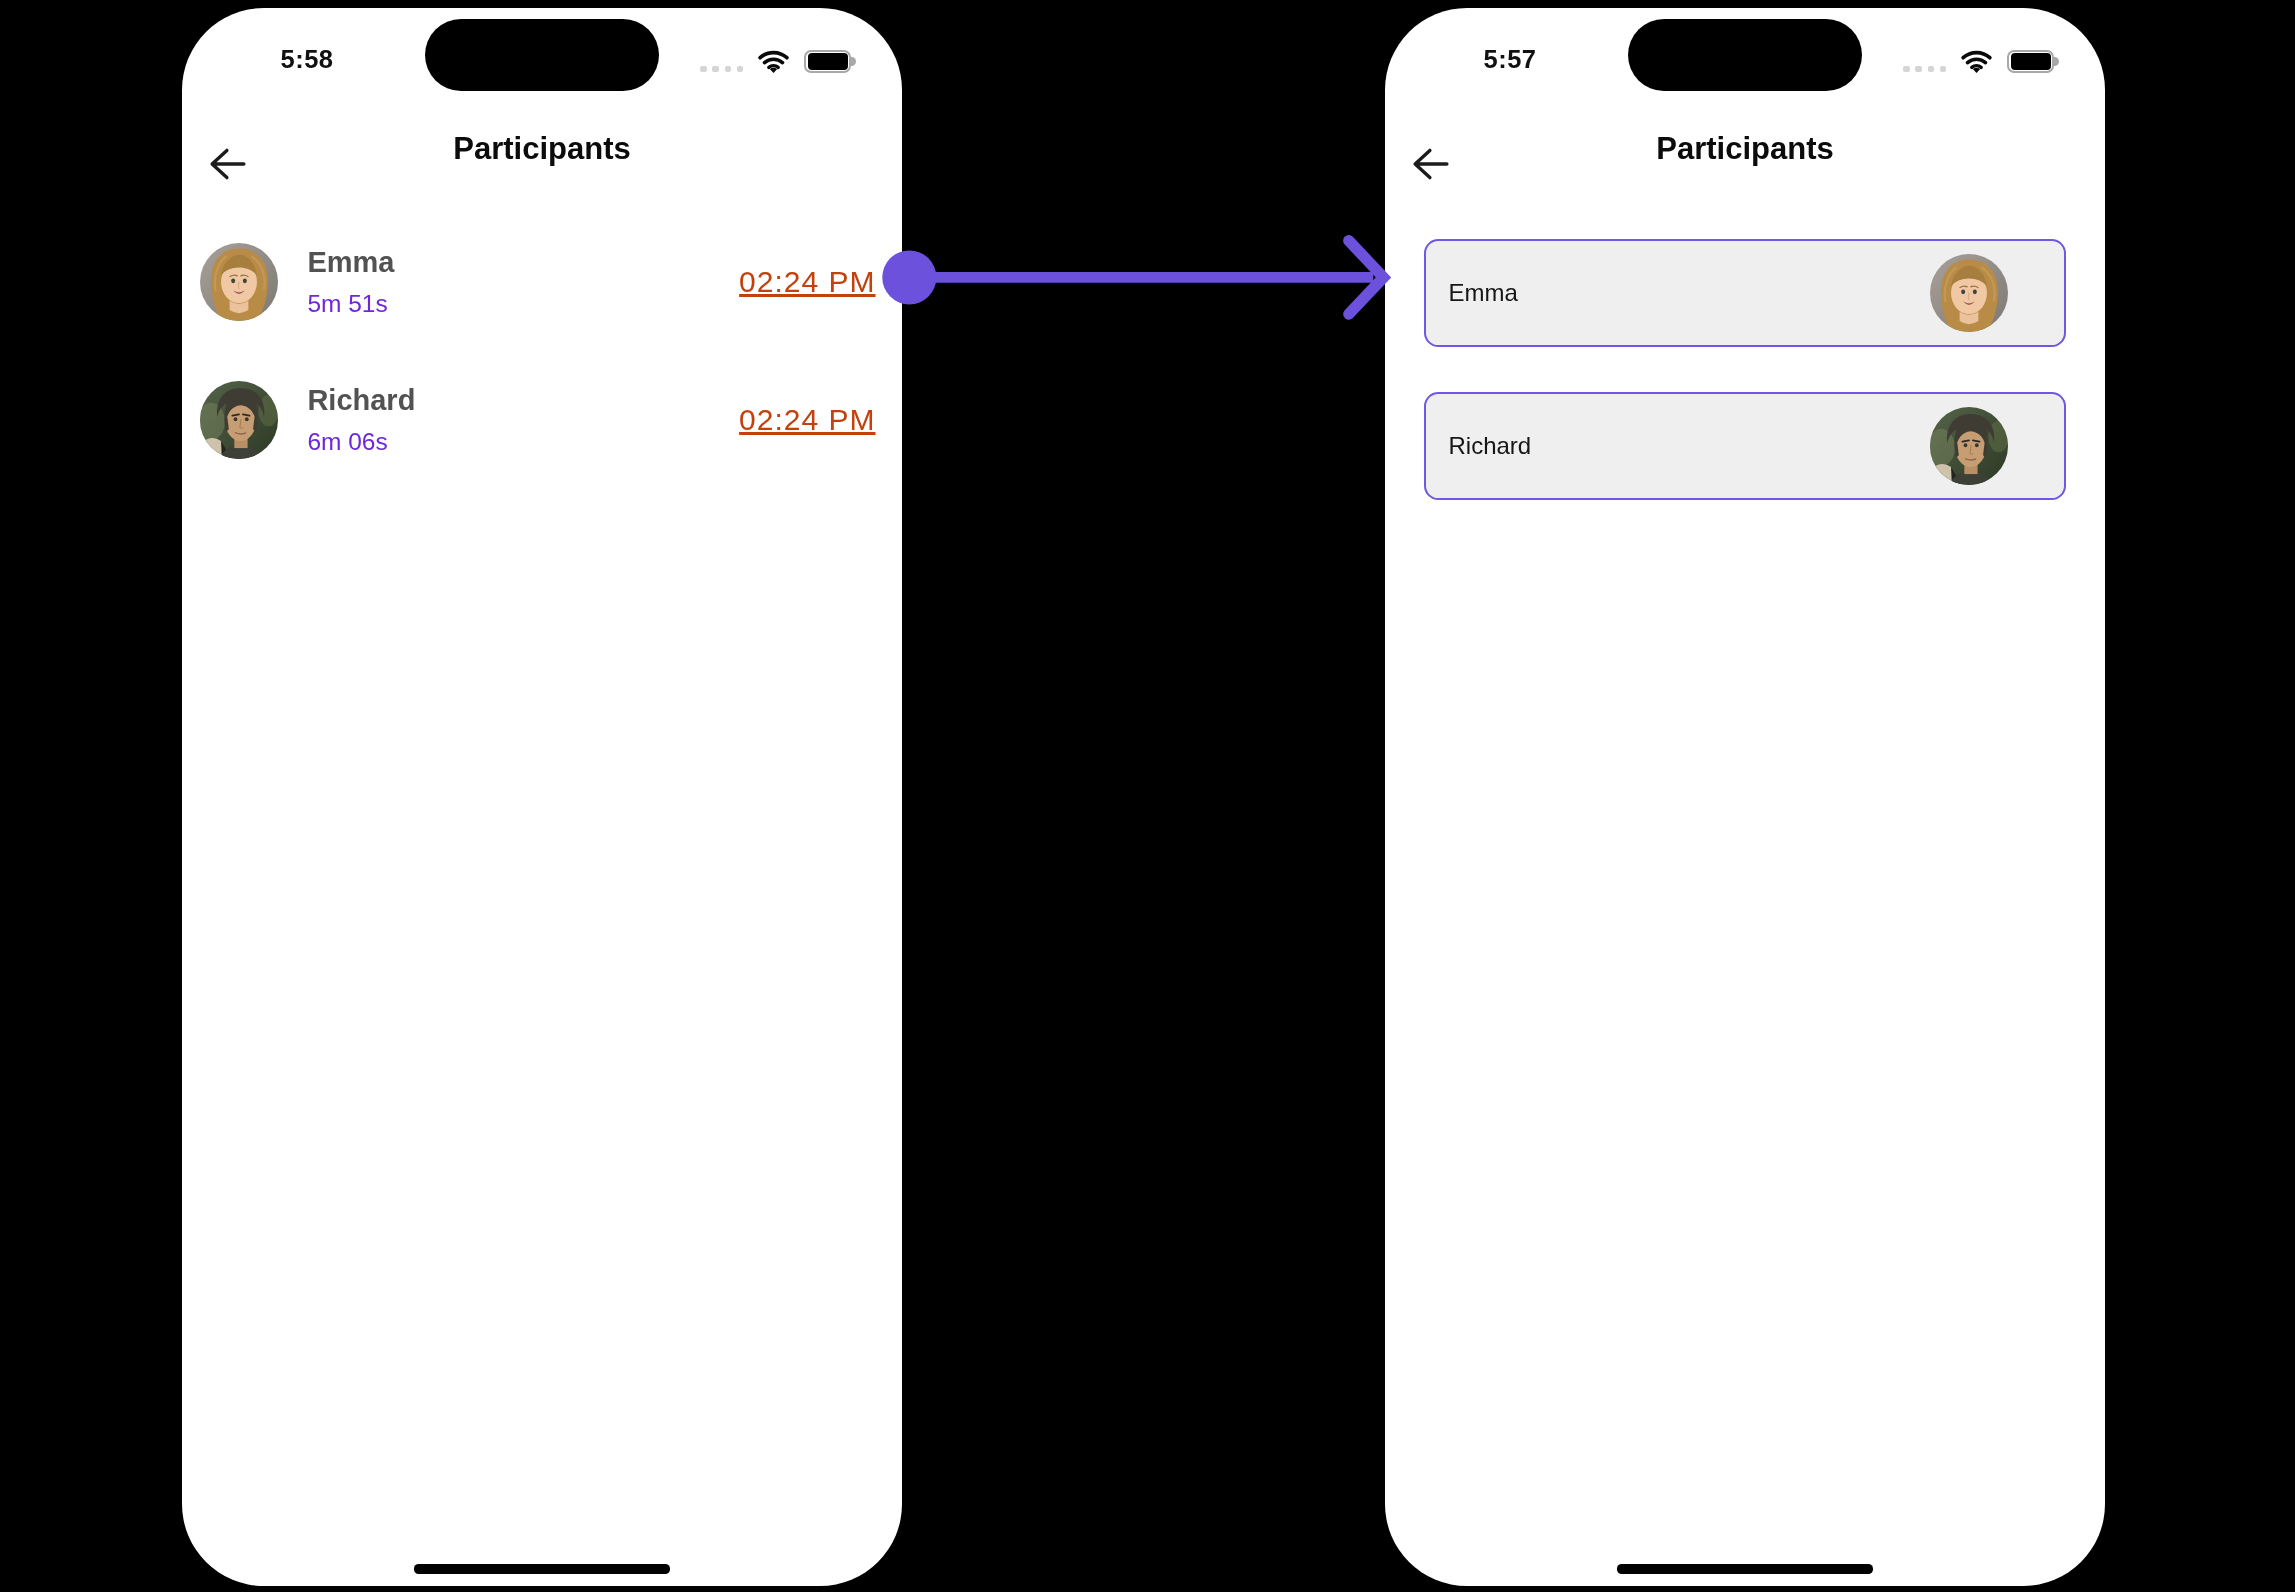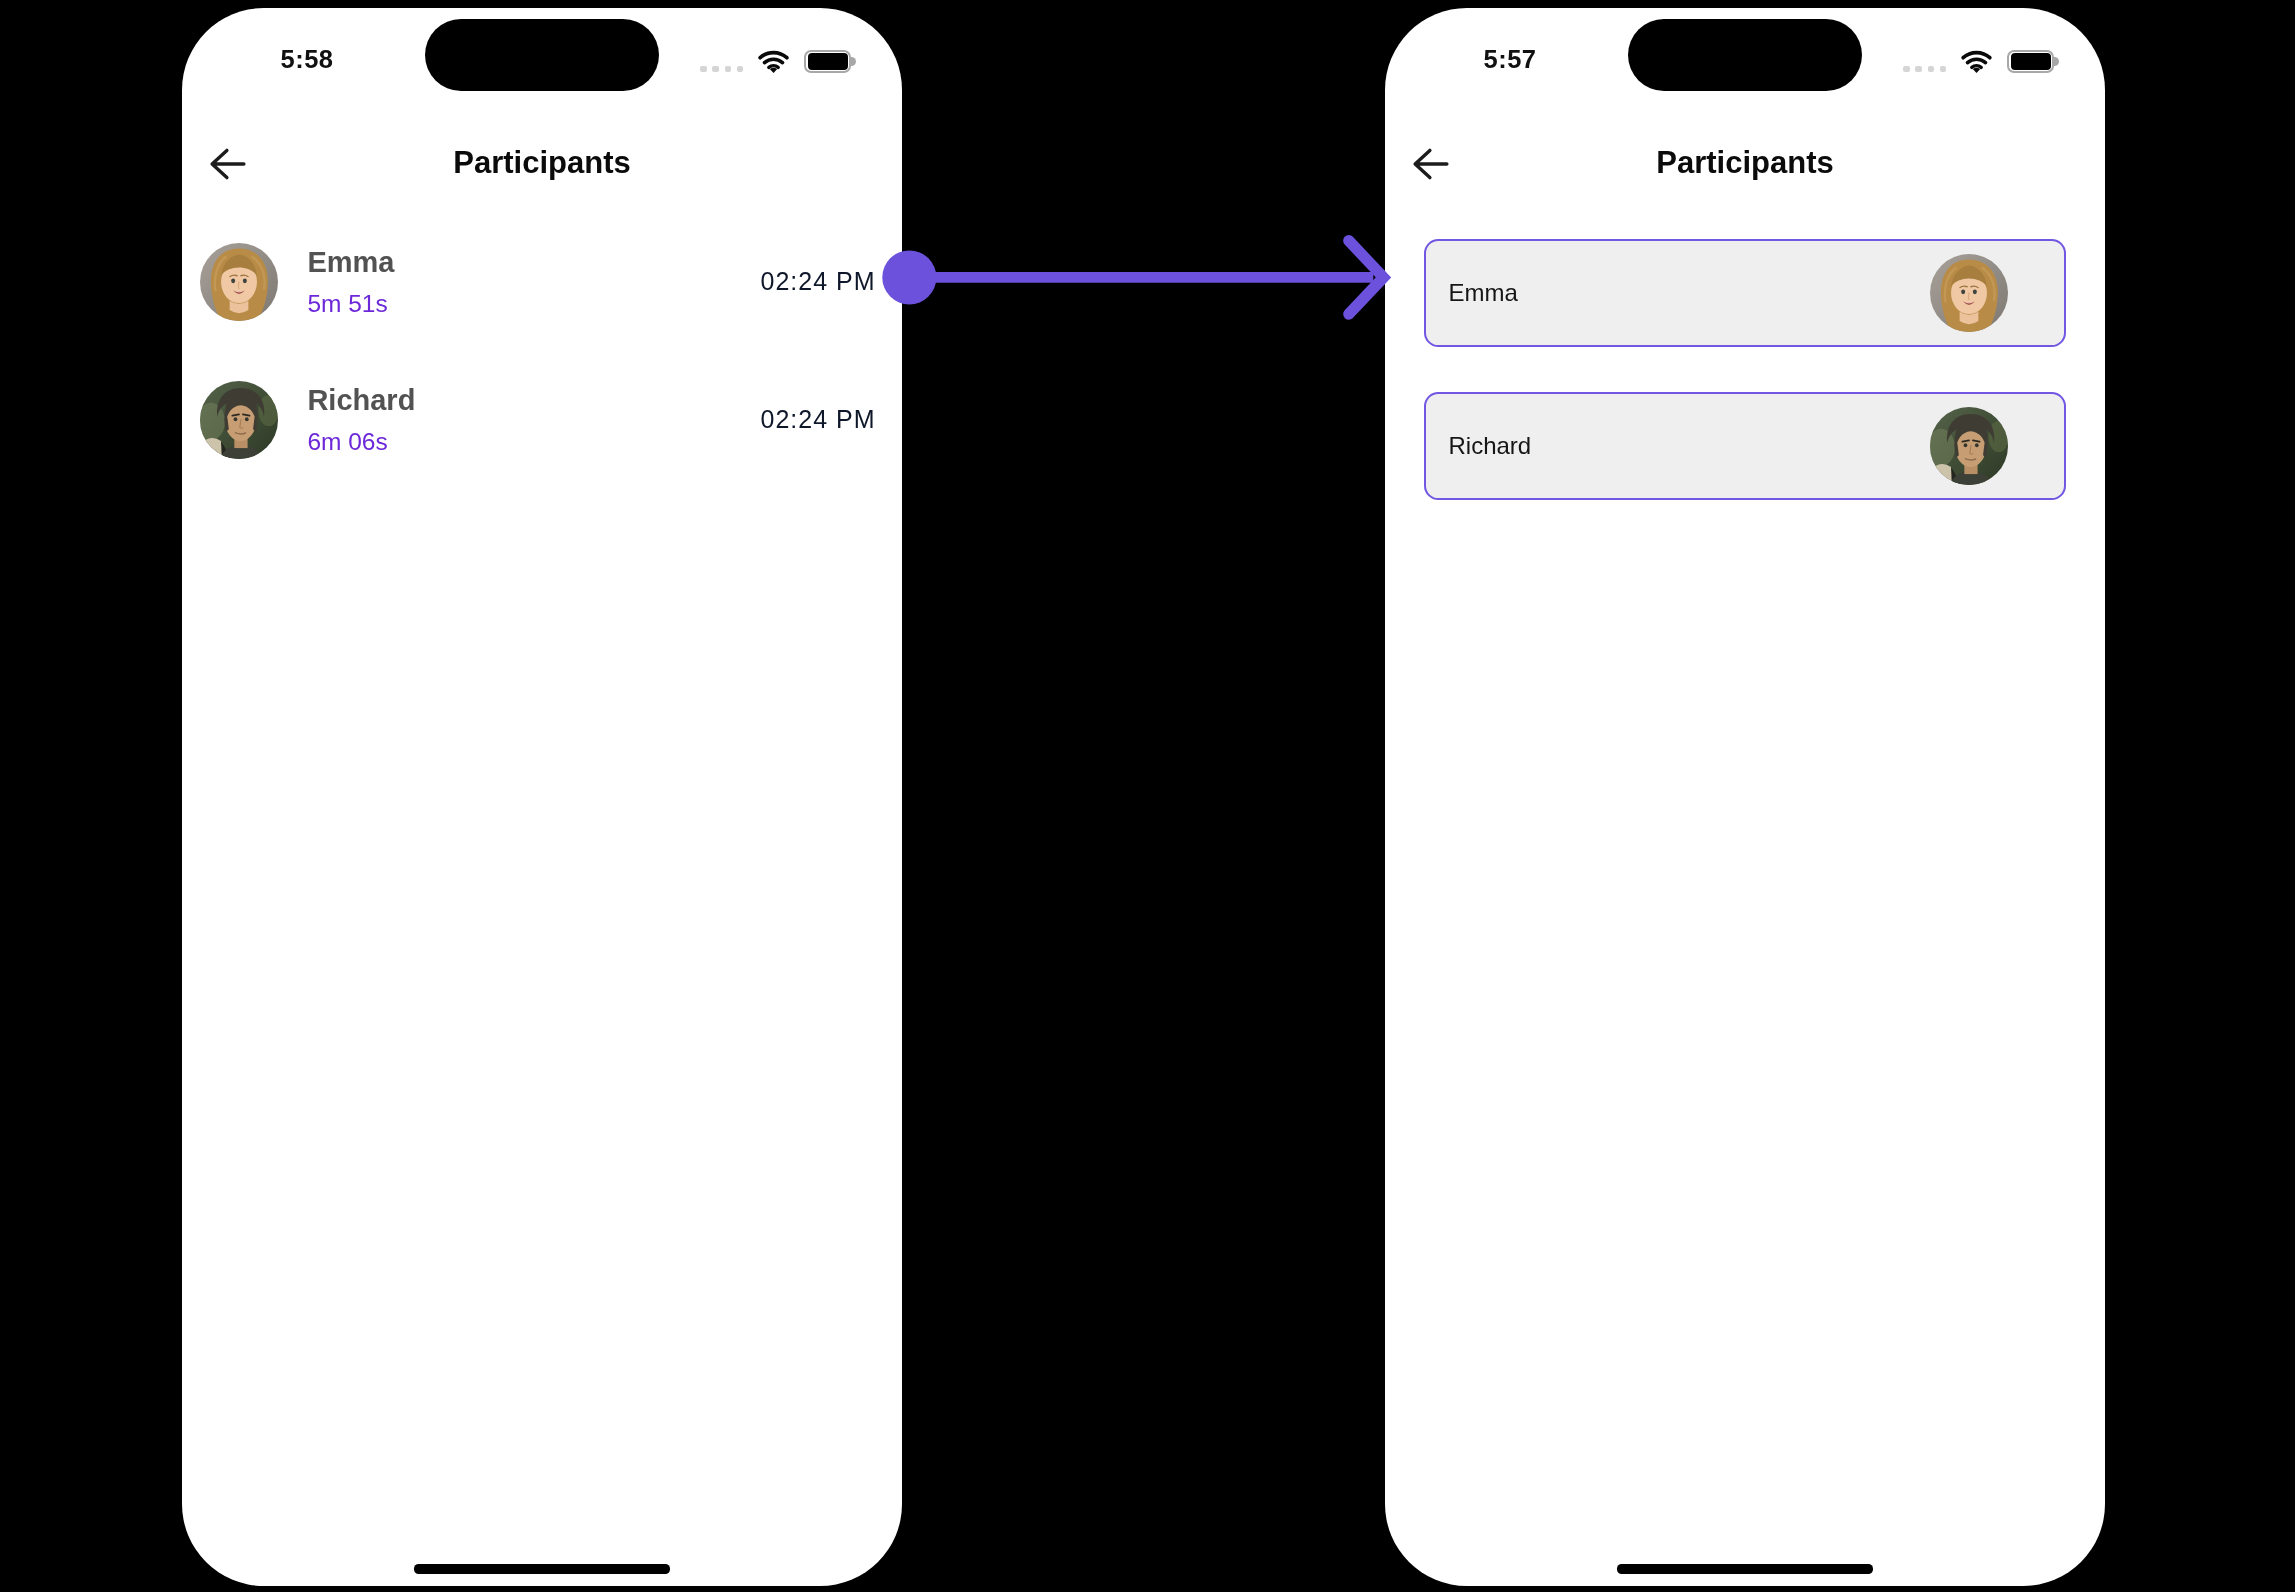--- a/index.html
+++ b/index.html
@@ -23,35 +23,35 @@
   .sig-dots i{width:6.6px;height:6.6px;border-radius:2px;background:#d5d5d5;display:block;}
   .wifi{width:33px;height:24.5px;margin-left:13.3px;}
   .battery{position:relative;width:47px;height:23.5px;border:2.6px solid #a8a8a8;
            border-radius:7.1px;margin-left:14.3px;box-sizing:border-box;}
   .battery .fill{position:absolute;left:1.5px;top:1.5px;right:1.5px;bottom:1.5px;
                  background:#000;border-radius:4.1px;}
   .battery .nub{position:absolute;right:-6.6px;top:5.6px;width:4.6px;height:9.2px;
                 background:#a8a8a8;border-radius:0 4.6px 4.6px 0;}
 
   
-  .header-title{position:absolute;top:138px;left:0;right:0;text-align:center;
+  .header-title{position:absolute;top:124px;left:0;right:0;text-align:center;
                 font-size:31px;line-height:34px;font-weight:700;color:#0b0b0b;}
   .back-btn{position:absolute;left:25.5px;top:139px;width:40px;height:34px;
             background:none;border:none;padding:0;cursor:pointer;}
   .back-btn svg{width:40px;height:34px;display:block;}
 
   
   .rows{position:absolute;left:18.4px;right:26.5px;top:205px;}
   .row{display:flex;align-items:center;height:138px;}
   .avatar{width:78px;height:78px;border-radius:50%;overflow:hidden;flex:none;}
   .avatar svg{width:100%;height:100%;display:block;}
   .row .texts{margin-left:29px;flex:1;min-width:0;}
   .p-name{font-size:29px;line-height:32px;font-weight:700;color:#525252;}
   .p-dur{font-size:24.5px;line-height:27px;color:#6d28d9;margin-top:12.2px;}
-  .p-time{font-size:25px;color:#0f172a;letter-spacing:1px;white-space:nowrap;}
+  .p-time{font-size:30px;color:#c2410c;letter-spacing:1px;white-space:nowrap;text-decoration:underline;}
 
   
   .cards{position:absolute;left:39px;right:39px;top:231px;
          display:flex;flex-direction:column;gap:45px;}
   .card{height:108px;box-sizing:border-box;background:#efefef;
         border:2px solid #7257e2;border-radius:14.3px;
         display:flex;align-items:center;justify-content:space-between;
         padding:0 56px 0 22.5px;cursor:pointer;}
   .card .c-name{font-size:24px;color:#161616;}
 

